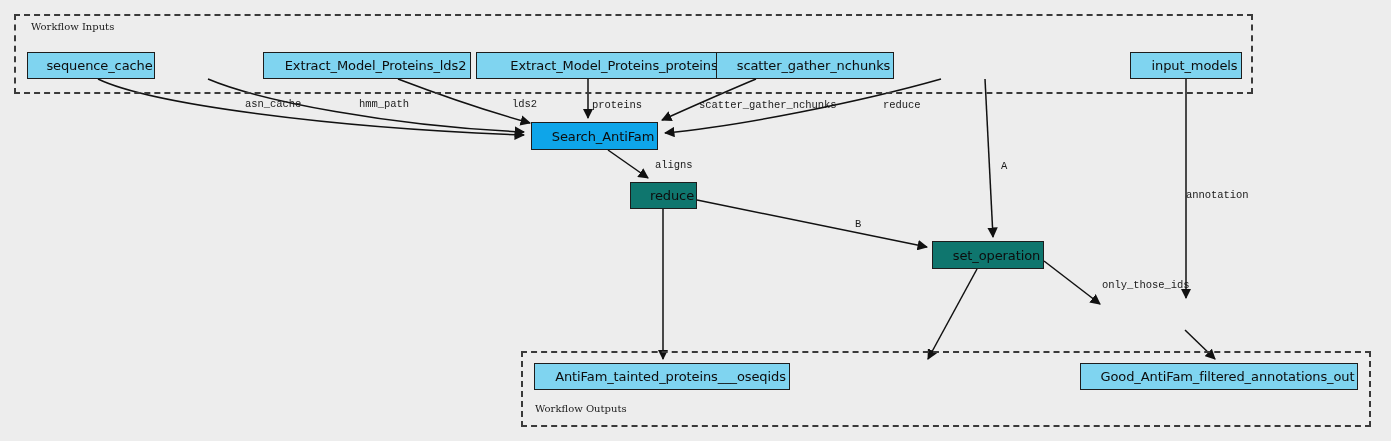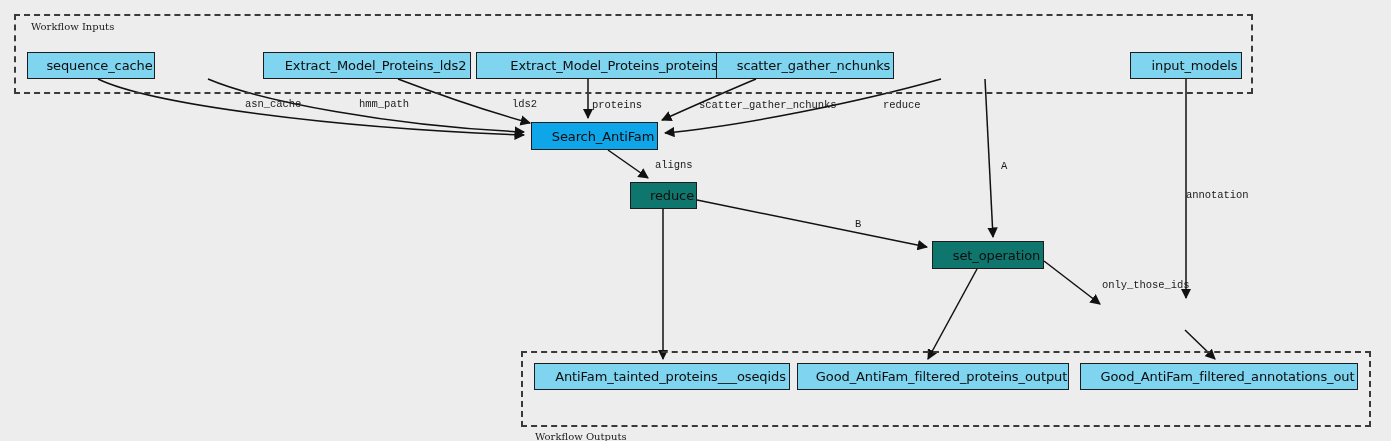--- a/index.html
+++ b/index.html
@@ -106,21 +106,21 @@
       <path d="M 977,269 L 928,359"></path>
 
       <path d="M 1185,330 L 1215,359"></path>
     </g>
   </svg>
 
   <div class="cluster" style="left:14px; top:14px; width:1239px; height:80px;"></div>
   <div class="cluster-label" style="left:31px; top:21px;">Workflow Inputs</div>
 
   <div class="cluster" style="left:521px; top:351px; width:850px; height:76px;"></div>
-  <div class="cluster-label" style="left:535px; top:403px;margin-top:28px;">Workflow Outputs</div>
+  <div class="cluster-label" style="left:535px; top:403px;">Workflow Outputs</div>
 
   <div class="node io" style="left:27px; top:52px; width:128px; height:27px;">
     <span>sequence_cache</span>
   </div>
   <div class="node io" style="left:263px; top:52px; width:208px; height:27px;">
     <span>Extract_Model_Proteins_lds2</span>
   </div>
   <div class="node io" style="left:476px; top:52px; width:259px; height:27px;">
     <span>Extract_Model_Proteins_proteins</span>
   </div>
@@ -137,23 +137,20 @@
   <div class="node step" style="left:630px; top:182px; width:67px; height:27px;">
     <span>reduce</span>
   </div>
   <div class="node step" style="left:932px; top:241px; width:112px; height:28px;">
     <span>set_operation</span>
   </div>
 
   <div class="node io" style="left:534px; top:363px; width:256px; height:27px;text-align:center;">
     <span>AntiFam_tainted_proteins___oseqids</span>
   </div>
-  <div class="node io" style="left:797px; top:363px; width:272px; height:27px;">
-    <span>Good_AntiFam_filtered_proteins_output</span>
-  </div>
   <div class="node io" style="left:1080px; top:363px; width:278px; height:27px;">
     <span>Good_AntiFam_filtered_annotations_out</span>
   </div>
 
   <div class="edge-label" style="left:245px; top:98px;">asn_cache</div>
   <div class="edge-label" style="left:359px; top:98px;">hmm_path</div>
   <div class="edge-label" style="left:512px; top:98px;">lds2</div>
   <div class="edge-label" style="left:592px; top:99px;">proteins</div>
   <div class="edge-label" style="left:699px; top:99px;">scatter_gather_nchunks</div>
   <div class="edge-label" style="left:883px; top:99px;">reduce</div>

